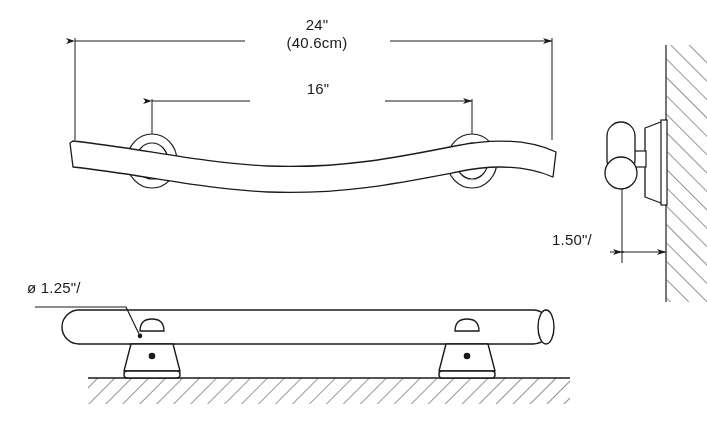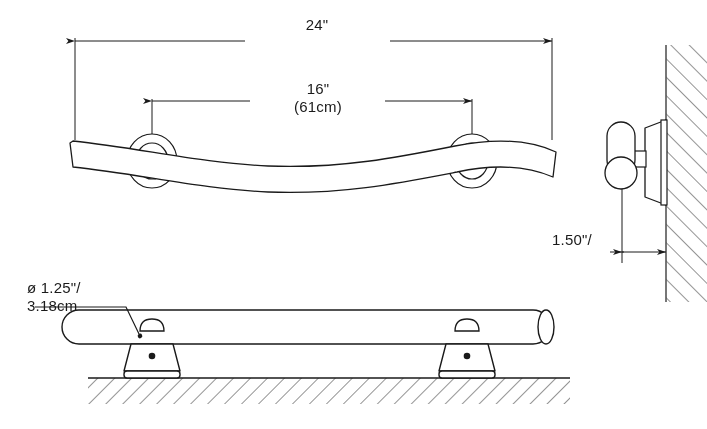--- a/index.html
+++ b/index.html
@@ -154,29 +154,28 @@
         <rect x="439" y="371" width="56" height="7" rx="3" ry="3" fill="#ffffff" stroke="#1a1a1a" stroke-width="1.4"></rect>
         <circle cx="467" cy="356" r="3.3" fill="#1a1a1a"></circle>
       </g>
 
       <polyline points="35,307 126,307 140,336" fill="none" stroke="#1a1a1a" stroke-width="1.2" marker-end="url(#dotEnd)"></polyline>
     </g>
   </svg>
 
   <div class="dim-text center" id="label-overall">
     <div>24"</div>
+    <div>(40.6cm)</div>
   </div>
 
   <div class="dim-text center" id="label-oncenter">
     <div>16"</div>
-    <div>(61cm)</div>
   </div>
 
   <div class="dim-text left" id="label-projection">
     <div>1.50"/</div>
   </div>
 
   <div class="dim-text left" id="label-diameter">
     <div>ø 1.25"/</div>
-    <div>3.18cm</div>
   </div>
 
 </div>
 
 </body></html>

